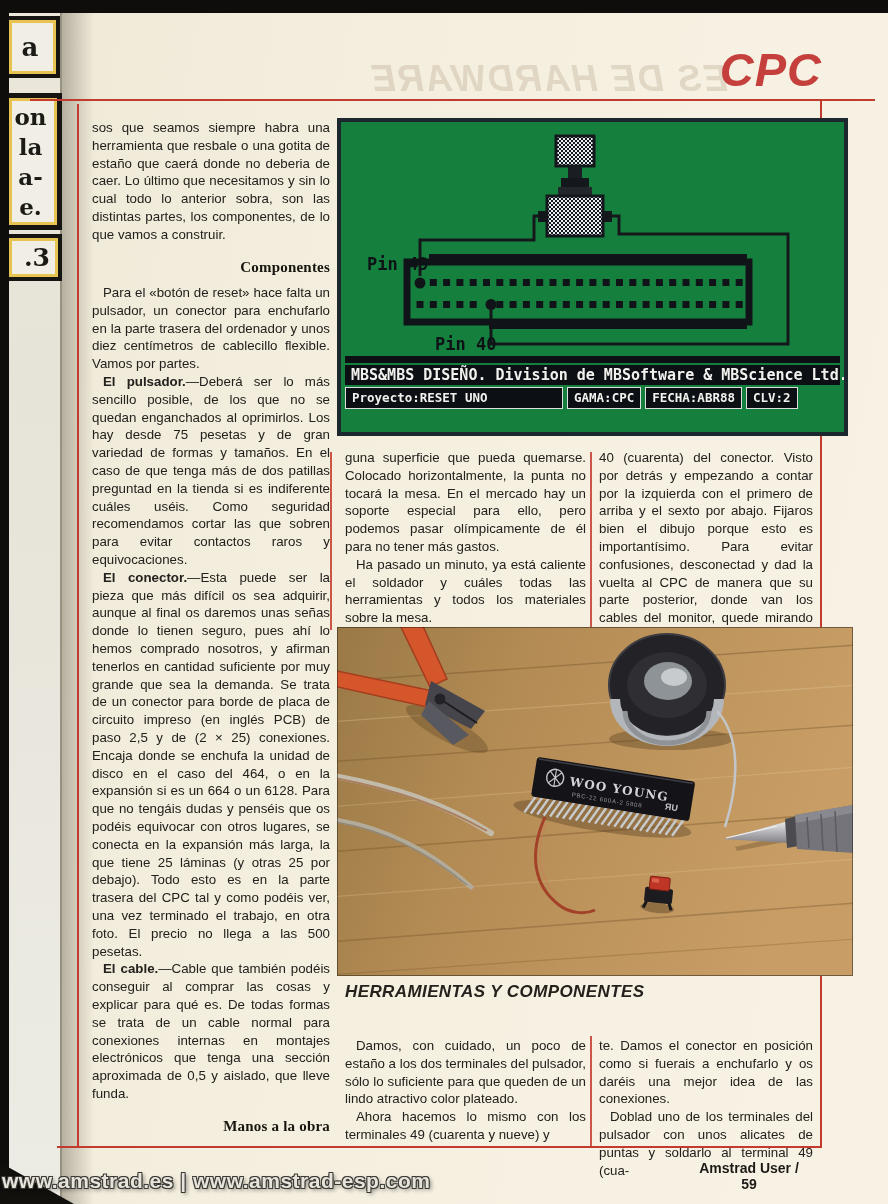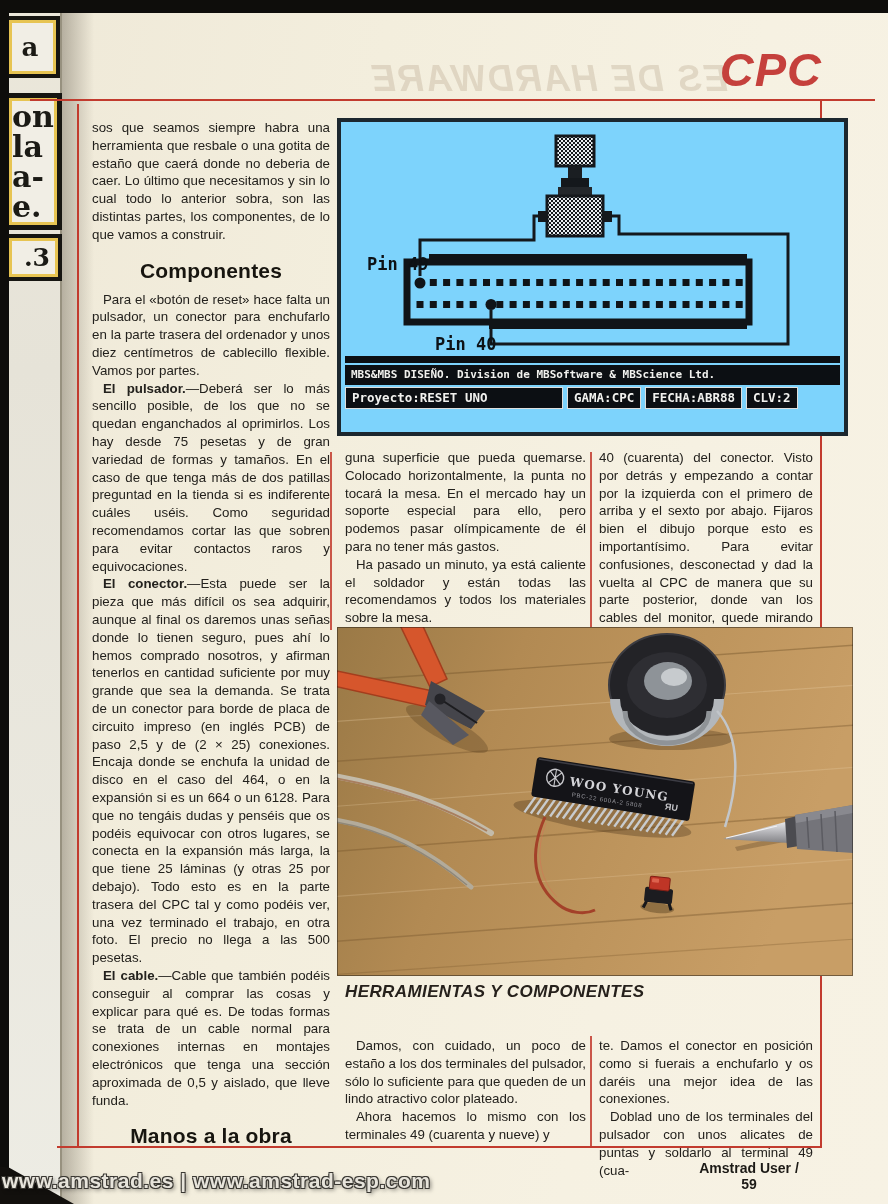--- a/index.html
+++ b/index.html
@@ -16,56 +16,56 @@
               background:linear-gradient(to bottom,#ebe7da 0%,#e6e3d8 30%,#edece4 100%);
               border-right:2px solid #97917f;box-sizing:border-box;}
   .pbox{position:absolute;left:0;box-sizing:border-box;background:#e7c452;
         border:4px solid #161511;border-left:none;}
   .pbox .inner{position:absolute;inset:3px;background:#f1eee5;display:flex;align-items:center;
         justify-content:flex-end;padding-right:5px;box-sizing:border-box;
         font-family:"DejaVu Serif",serif;font-weight:bold;color:#1b1a15;}
   .pbox1{top:3px;width:51px;height:62px;}
   .pbox1 .inner{font-size:26px;justify-content:center;}
   .pbox2{top:80px;width:53px;height:137px;border-width:5px;}
-  .pbox2 .inner{flex-direction:column;align-items:flex-start;justify-content:center;
-                font-size:30px;line-height:30px;}
+  .pbox2 .inner{flex-direction:column;align-items:center;justify-content:center;
+                font-size:23px;line-height:30px;}
   .pbox3{top:221px;width:53px;height:47px;}
   .pbox3 .inner{font-size:25px;}
   .gutter-shadow{position:absolute;left:62px;top:13px;width:32px;height:1191px;
                  background:linear-gradient(to right,rgba(95,88,75,.40),rgba(95,88,75,0));}
   
   .ghost{position:absolute;left:368px;top:58px;width:360px;font-size:36px;font-weight:bold;
          font-style:italic;color:rgba(168,142,115,.26);transform:scaleX(-1);
          letter-spacing:2px;white-space:nowrap;}
   .cpc{position:absolute;right:66px;top:46px;font-size:47px;font-weight:bold;font-style:italic;
        color:#c5403c;letter-spacing:1px;line-height:1;}
   
   .red{position:absolute;background:#c23b2e;}
   
   .col{position:absolute;font-size:13.3px;line-height:17.8px;text-align:justify;color:#23211d;}
   .col p{margin:0;text-indent:11px;}
   .col p.ni{text-indent:0;}
   .lead{font-weight:bold;}
   .it{}
-  h2.sect{font-size:21px;font-weight:bold;margin:15px 0 9px 0;letter-spacing:.2px;
-          color:#17150f;text-align:center;line-height:1.1;}
+  h2.sect{font-size:15px;font-weight:bold;margin:15px 0 9px 0;letter-spacing:.2px;
+          color:#17150f;text-align:right;line-height:1.1;font-family:Liberation Serif, serif;}
   .col-left{left:92px;top:119px;width:238px;height:1032px;overflow:hidden;}
   .col-mid-top{left:345px;top:449px;width:241px;}
   .col-right-top{left:599px;top:449px;width:214px;}
   .col-mid-bot{left:345px;top:1037px;width:241px;}
   .col-right-bot{left:599px;top:1037px;width:214px;}
   
   .diagram-box{position:absolute;left:337px;top:118px;width:511px;height:318px;
-               background:#7dd3fc;border:4px solid #1c272e;box-sizing:border-box;overflow:hidden;}
+               background:#15803d;border:4px solid #1c272e;box-sizing:border-box;overflow:hidden;}
   .diagram-box svg{display:block;}
   .mbs{padding:0 4px;font-family:"DejaVu Sans Mono",monospace;font-weight:bold;color:#f1f1ee;}
   .mbs-bar{height:7px;background:#0c0f13;margin-bottom:2px;}
   .mbs-row{display:flex;gap:4px;margin-bottom:2px;}
   .mbs-box{background:#0c0f13;padding:2px 6px;line-height:16px;font-size:12.5px;white-space:nowrap;}
-  .mbs-box.full{width:100%;box-sizing:border-box;font-size:11px;}
+  .mbs-box.full{width:100%;box-sizing:border-box;font-size:15px;}
   .mbs-box.outlined{border:1px solid #dededc;}
   .mbs-val{}
   .mbs-val2{margin-left:10px;}
   
   .photo{position:absolute;left:337px;top:627px;width:516px;height:349px;}
   .caption{position:absolute;left:345px;top:982px;font-size:17px;font-weight:bold;
            font-style:italic;color:#26211c;letter-spacing:.4px;}
   .footer{position:absolute;left:690px;top:1160px;width:118px;text-align:center;
           font-size:14px;font-weight:bold;color:#1c1a16;}
   .watermark{position:absolute;left:2px;top:1169px;font-size:21px;font-weight:bold;
@@ -116,21 +116,21 @@
     <p>Para el «botón de reset» hace falta un pulsador, un conector para enchufarlo en la parte trasera del ordenador y unos diez centímetros de cablecillo flexible. Vamos por partes.</p>
     <p><span class="lead">El pulsador.</span><span>—Deberá ser lo más sencillo posible, de los que no se quedan enganchados al oprimirlos. Los hay desde 75 pesetas y de gran variedad de formas y tamaños. En el caso de que tenga más de dos patillas preguntad en la tienda si es indiferente cuáles uséis. Como seguridad recomendamos cortar las que sobren para evitar contactos raros y equivocaciones.</span></p>
     <p><span class="lead">El conector.</span><span>—Esta puede ser la pieza que más difícil os sea adquirir, aunque al final os daremos unas señas donde lo tienen seguro, pues ahí lo hemos comprado nosotros, y afirman tenerlos en cantidad suficiente por muy grande que sea la demanda. Se trata de un conector para borde de placa de circuito impreso (en inglés PCB) de paso 2,5 y de (2 × 25) conexiones. Encaja donde se enchufa la unidad de disco en el caso del 464, o en la expansión si es un 664 o un 6128. Para que no tengáis dudas y penséis que os podéis equivocar con otros lugares, se conecta en la expansión más larga, la que tiene 25 láminas (y otras 25 por debajo). Todo esto es en la parte trasera del CPC tal y como podéis ver, una vez terminado el trabajo, en otra foto. El precio no llega a las 500 pesetas.</span></p>
     <p><span class="lead">El cable.</span><span>—Cable que también podéis conseguir al comprar las cosas y explicar para qué es. De todas formas se trata de un cable normal para conexiones internas en montajes electrónicos que tenga una sección aproximada de 0,5 y aislado, que lleve funda.</span></p>
     <h2 class="sect">Manos a la obra</h2>
 
   </div>
 
   <div class="col col-mid-top">
     <p class="ni">guna superficie que pueda quemarse. Colocado horizontalmente, la punta no tocará la mesa. En el mercado hay un soporte especial para ello, pero podemos pasar olímpicamente de él para no tener más gastos.</p>
-    <p>Ha pasado un minuto, ya está caliente el soldador y están todas las recomendamos y todos los materiales sobre la mesa.</p>
+    <p>Ha pasado un minuto, ya está caliente el soldador y cuáles todas las herramientas y todos los materiales sobre la mesa.</p>
   </div>
   <div class="col col-right-top">
     <p class="ni"><span>40 (cuarenta) del conector. Visto por detrás y </span><span class="it">empezando a contar por la izquierda con el primero de arriba y el sexto por abajo</span><span>. Fijaros bien el dibujo porque esto es importantísimo. Para evitar confusiones, </span><span class="it">desconectad</span><span> y dad la vuelta al CPC de manera que su parte posterior, donde van los cables del monitor, quede mirando hacia vosotros, al revés de como lo usáis normalmen-</span></p>
   </div>
 
   <div class="diagram-box">
     <svg width="503" height="234" viewBox="0 0 503 234">
       <defs>
         <pattern id="hatch" width="4" height="4" patternUnits="userSpaceOnUse">
           <rect width="4" height="4" fill="#e9eff3"></rect>

